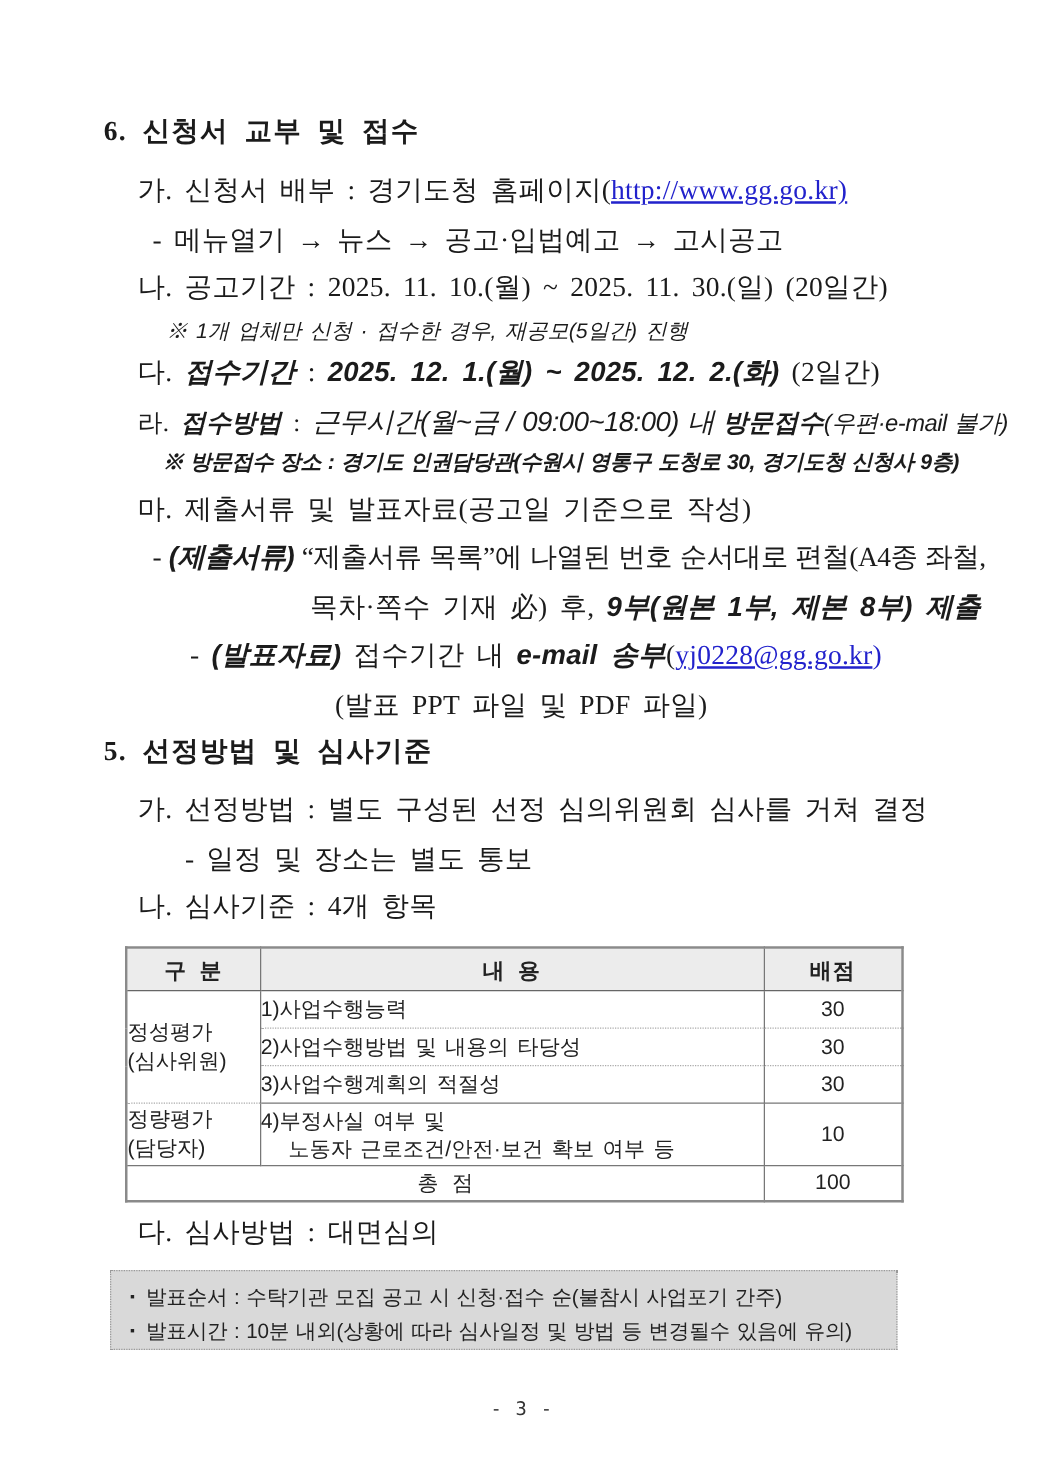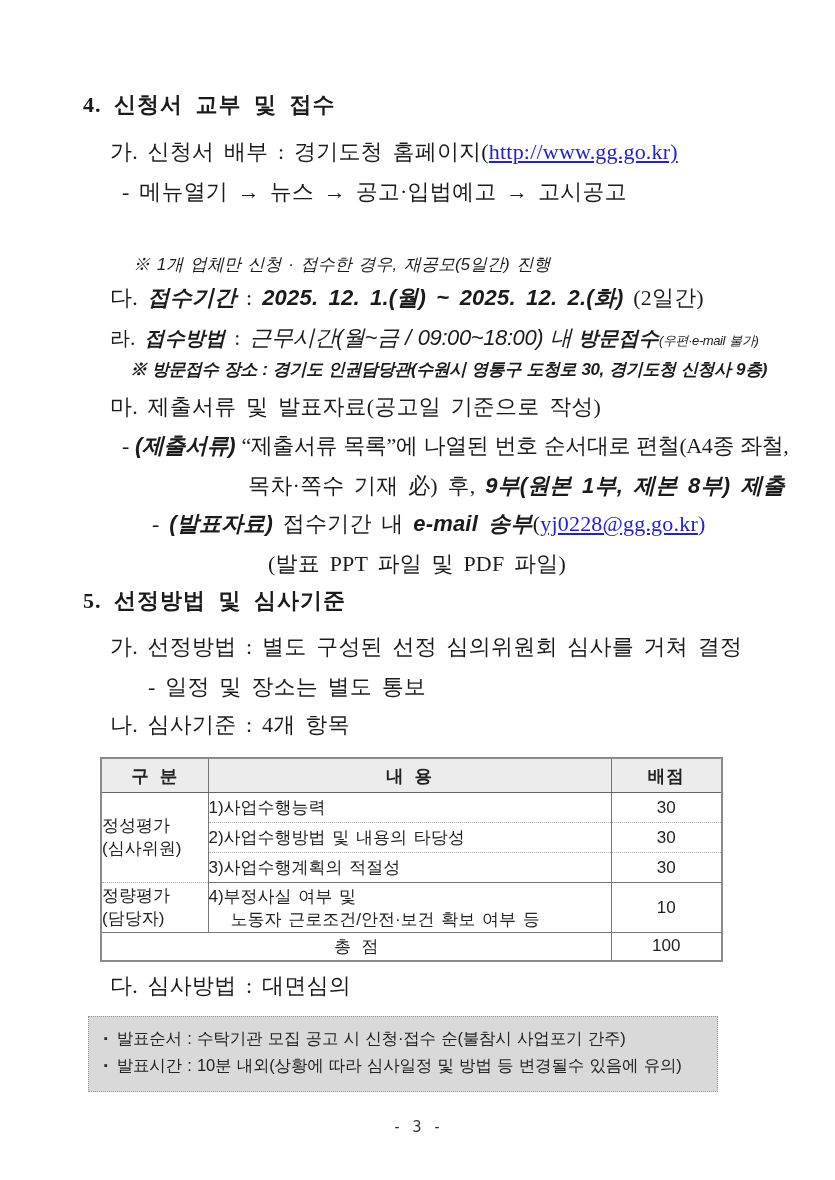--- a/index.html
+++ b/index.html
@@ -40,56 +40,57 @@
   tr.dot td { border-bottom:1px dotted #aaaaaa; }
   tr.sld td { border-bottom:1px solid #777777; }
   tr.r30 { height:30px; }
   tr.r50 { height:50px; }
   tr.r28 { height:28px; }
   td.cnt .l2 { display:block; padding-left:22px; }
   td.total-label { text-align:center; word-spacing:6px; }
 
   
   .notice {
-    position:absolute; left:88px; top:1016px; width:630px; height:76px;
+    position:absolute; left:88px; top:1016px; width:630px; height:64px;
     box-sizing:border-box; background:var(--notice-bg,#d9d9d9);
     border:1px dotted #999999; padding:8px 8px 0 15px;
     font-family:"Liberation Sans", sans-serif; font-size:16.5px;
     letter-spacing:-0.2px; word-spacing:1px; color:#222222;
   }
   .notice .row { line-height:27px; white-space:nowrap; }
   .notice .bullet { display:inline-block; font-size:11px; vertical-align:2px;
                     margin-right:9px; }
 
   .footer { position:absolute; left:0; right:0; top:1118px; text-align:center;
             font-family:"DejaVu Sans Mono", monospace; font-size:15px;
             letter-spacing:1px; color:#333333; }
 </style>
 </head>
 <body>
 
 <div class="page">
 
-  <div class="ln heading" style="left:83px; top:92px;">4. 신청서 교부 및 접수</div>
+  <div class="ln heading" style="left:83px; top:92px;">6. 신청서 교부 및 접수</div>
 
   <div class="ln" style="left:110px; top:139px;">
     <span>가. 신청서 배부 : 경기도청 홈페이지(</span><a class="link">http://www.gg.go.kr)</a>
   </div>
 
   <div class="ln" style="left:122px; top:179px;">- 메뉴열기 → 뉴스 → 공고·입법예고 → 고시공고</div>
 
+  <div class="ln" style="left:110px; top:217px;">나. 공고기간 : 2025. 11. 10.(월) ~ 2025. 11. 30.(일) (20일간)</div>
 
   <div class="ln sans small" style="left:133px; top:255px;">※ 1개 업체만 신청 · 접수한 경우, 재공모(5일간) 진행</div>
 
   <div class="ln" style="left:110px; top:285px;">
     <span>다. </span><span class="sans b">접수기간</span><span> : </span><span class="sans b">2025. 12. 1.(월) ~ 2025. 12. 2.(화)</span><span> (2일간)</span>
   </div>
 
   <div class="ln" style="left:110px; top:325px; font-size:20px;">
-    <span>라. </span><span class="sans b">접수방법</span><span> : </span><span class="sans cond" style="font-size:22px;">근무시간(월~금 / 09:00~18:00) 내 </span><span class="sans b">방문접수</span><span class="sans cond" style="font-size:13px;">(우편·e-mail 불가)</span>
+    <span>라. </span><span class="sans b">접수방법</span><span> : </span><span class="sans cond" style="font-size:22px;">근무시간(월~금 / 09:00~18:00) 내 </span><span class="sans b">방문접수</span><span class="sans cond" style="font-size:19px;">(우편·e-mail 불가)</span>
   </div>
 
   <div class="ln sans b cond" style="left:130px; top:360px; font-size:17px;text-align:right;">※ 방문접수 장소 : 경기도 인권담당관(수원시 영통구 도청로 30, 경기도청 신청사 9층)</div>
 
   <div class="ln" style="left:110px; top:394px;">마. 제출서류 및 발표자료(공고일 기준으로 작성)</div>
 
   <div class="ln cond" style="left:122px; top:433px;">
     <span>- </span><span class="sans b">(제출서류)</span><span> “제출서류 목록”에 나열된 번호 순서대로 편철(A4종 좌철,</span>
   </div>
 

